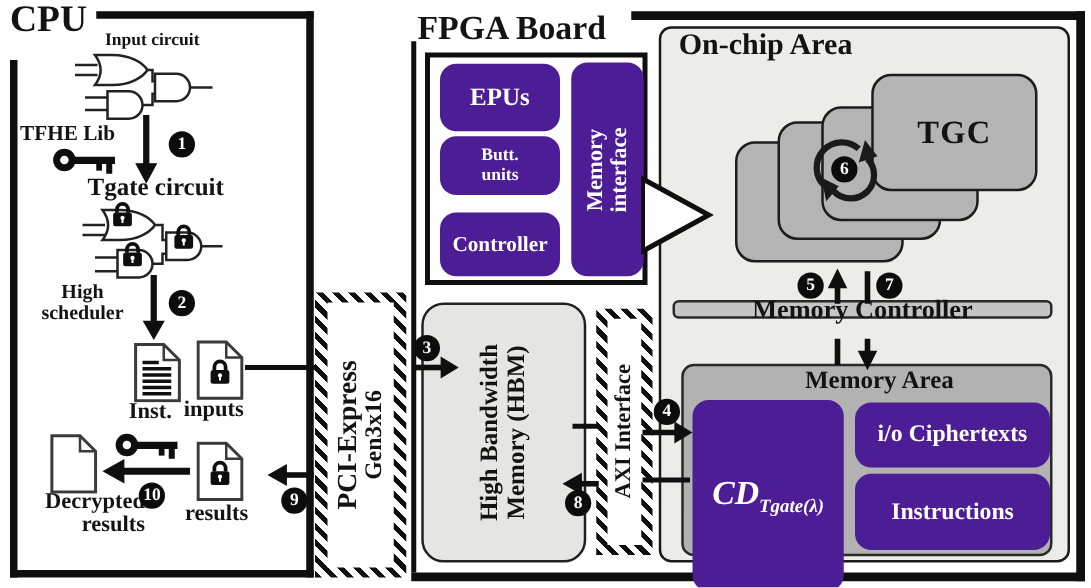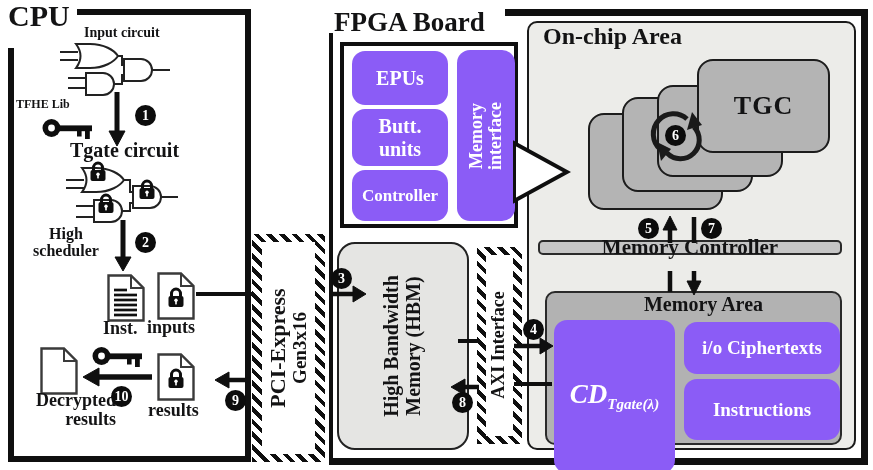--- a/index.html
+++ b/index.html
@@ -2,21 +2,21 @@
 <html><head>
 <meta charset="utf-8">
 <style>
   html,body{margin:0;padding:0;background:#fff;}
   .stage{position:relative;width:873px;height:470px;background:#fff;overflow:hidden;
          font-family:"Liberation Serif","DejaVu Serif",serif;font-weight:700;color:#131314;}
   .abs{position:absolute;}
   .bar{position:absolute;background:#0f0f0f;}
   .label{position:absolute;white-space:nowrap;line-height:1.05;}
   .center{display:flex;align-items:center;justify-content:center;text-align:center;}
-  .blackbox{position:absolute;background:#8b5cf6;color:#fff;border-radius:13px;
+  .blackbox{position:absolute;background:#4c1d95;color:#fff;border-radius:13px;
             display:flex;align-items:center;justify-content:center;text-align:center;line-height:1.12;}
   .card{position:absolute;background:#b4b4b4;border:2px solid #1c1c1c;border-radius:16px;box-sizing:border-box;}
   .hatch{position:absolute;background:repeating-linear-gradient(45deg,#0f0f0f 0 4px,#ffffff 4px 9px);}
   .hatch-inner{position:absolute;left:10px;right:10px;top:8px;bottom:8px;background:#fff;}
   .vtext{position:absolute;transform:translate(-50%,-50%) rotate(-90deg);white-space:nowrap;
          text-align:center;line-height:1.08;}
   .badge{position:absolute;width:21px;height:21px;border-radius:50%;background:#0c0c0c;color:#fff;
          font-size:14px;display:flex;align-items:center;justify-content:center;z-index:8;}
   .grayround{position:absolute;box-sizing:border-box;}
   svg{display:block;}
@@ -70,21 +70,21 @@
       <path transform="translate(22,4)" d="M2,0 C8,8 8,16 2,24 L16,24 C30,24 40,18 44,12 C40,6 30,0 16,0 Z" fill="#fff" stroke="#222" stroke-width="2"></path>
     </g>
     <g>
       <path transform="translate(34,33)" d="M0,0 H17 A11 11 0 0 1 17,22 H0 Z" fill="#fff" stroke="#222" stroke-width="2"></path>
     </g>
     <g>
       <path transform="translate(72,19)" d="M0,0 H17 A11 11 0 0 1 17,22 H0 Z" fill="#fff" stroke="#222" stroke-width="2"></path>
     </g>
   </svg>
 
-  <div class="label" style="left:16px;top:98px;font-size:12px;">TFHE Lib</div>
+  <div class="label" style="left:16px;top:98px;font-size:17px;">TFHE Lib</div>
   <svg class="abs" style="left:42px;top:114px;" width="52" height="28">
       <use href="#keyg"></use>
     </svg>
 
   <div class="label" style="left:70px;top:140px;font-size:20px;">Tgate circuit</div>
 
   <svg class="abs" style="left:54px;top:160px;" width="134" height="72">
     <g stroke="#222" stroke-width="2" fill="none">
       <path d="M12,20 H30"></path>
         <path d="M12,28 H30"></path>
@@ -198,21 +198,21 @@
     </div>
     <div class="blackbox" style="left:137px;top:86px;width:156px;height:61px;font-size:19px;">
       <span>Instructions</span>
     </div>
   </div>
 
   <div class="abs" style="left:340px;top:42px;width:178px;height:186px;background:#fff;border:4px solid #0f0f0f;box-sizing:border-box;z-index:3;">
     <div class="blackbox" style="left:8px;top:5px;width:96px;height:54px;font-size:20px;">
       <span>EPUs</span>
     </div>
-    <div class="blackbox" style="left:8px;top:63px;width:96px;height:57px;font-size:20px;flex-direction:column;">
+    <div class="blackbox" style="left:8px;top:63px;width:96px;height:47px;font-size:14px;flex-direction:column;">
       <span>Butt.</span>
       <span>units</span>
     </div>
     <div class="blackbox" style="left:8px;top:124px;width:96px;height:51px;font-size:17px;">
       <span>Controller</span>
     </div>
     <div class="blackbox" style="left:113px;top:4px;width:58px;height:171px;"></div>
     <div class="vtext" style="left:142px;top:90px;font-size:18px;color:#fff;z-index:4;">
       <div>Memory</div>
       <div>interface</div>

